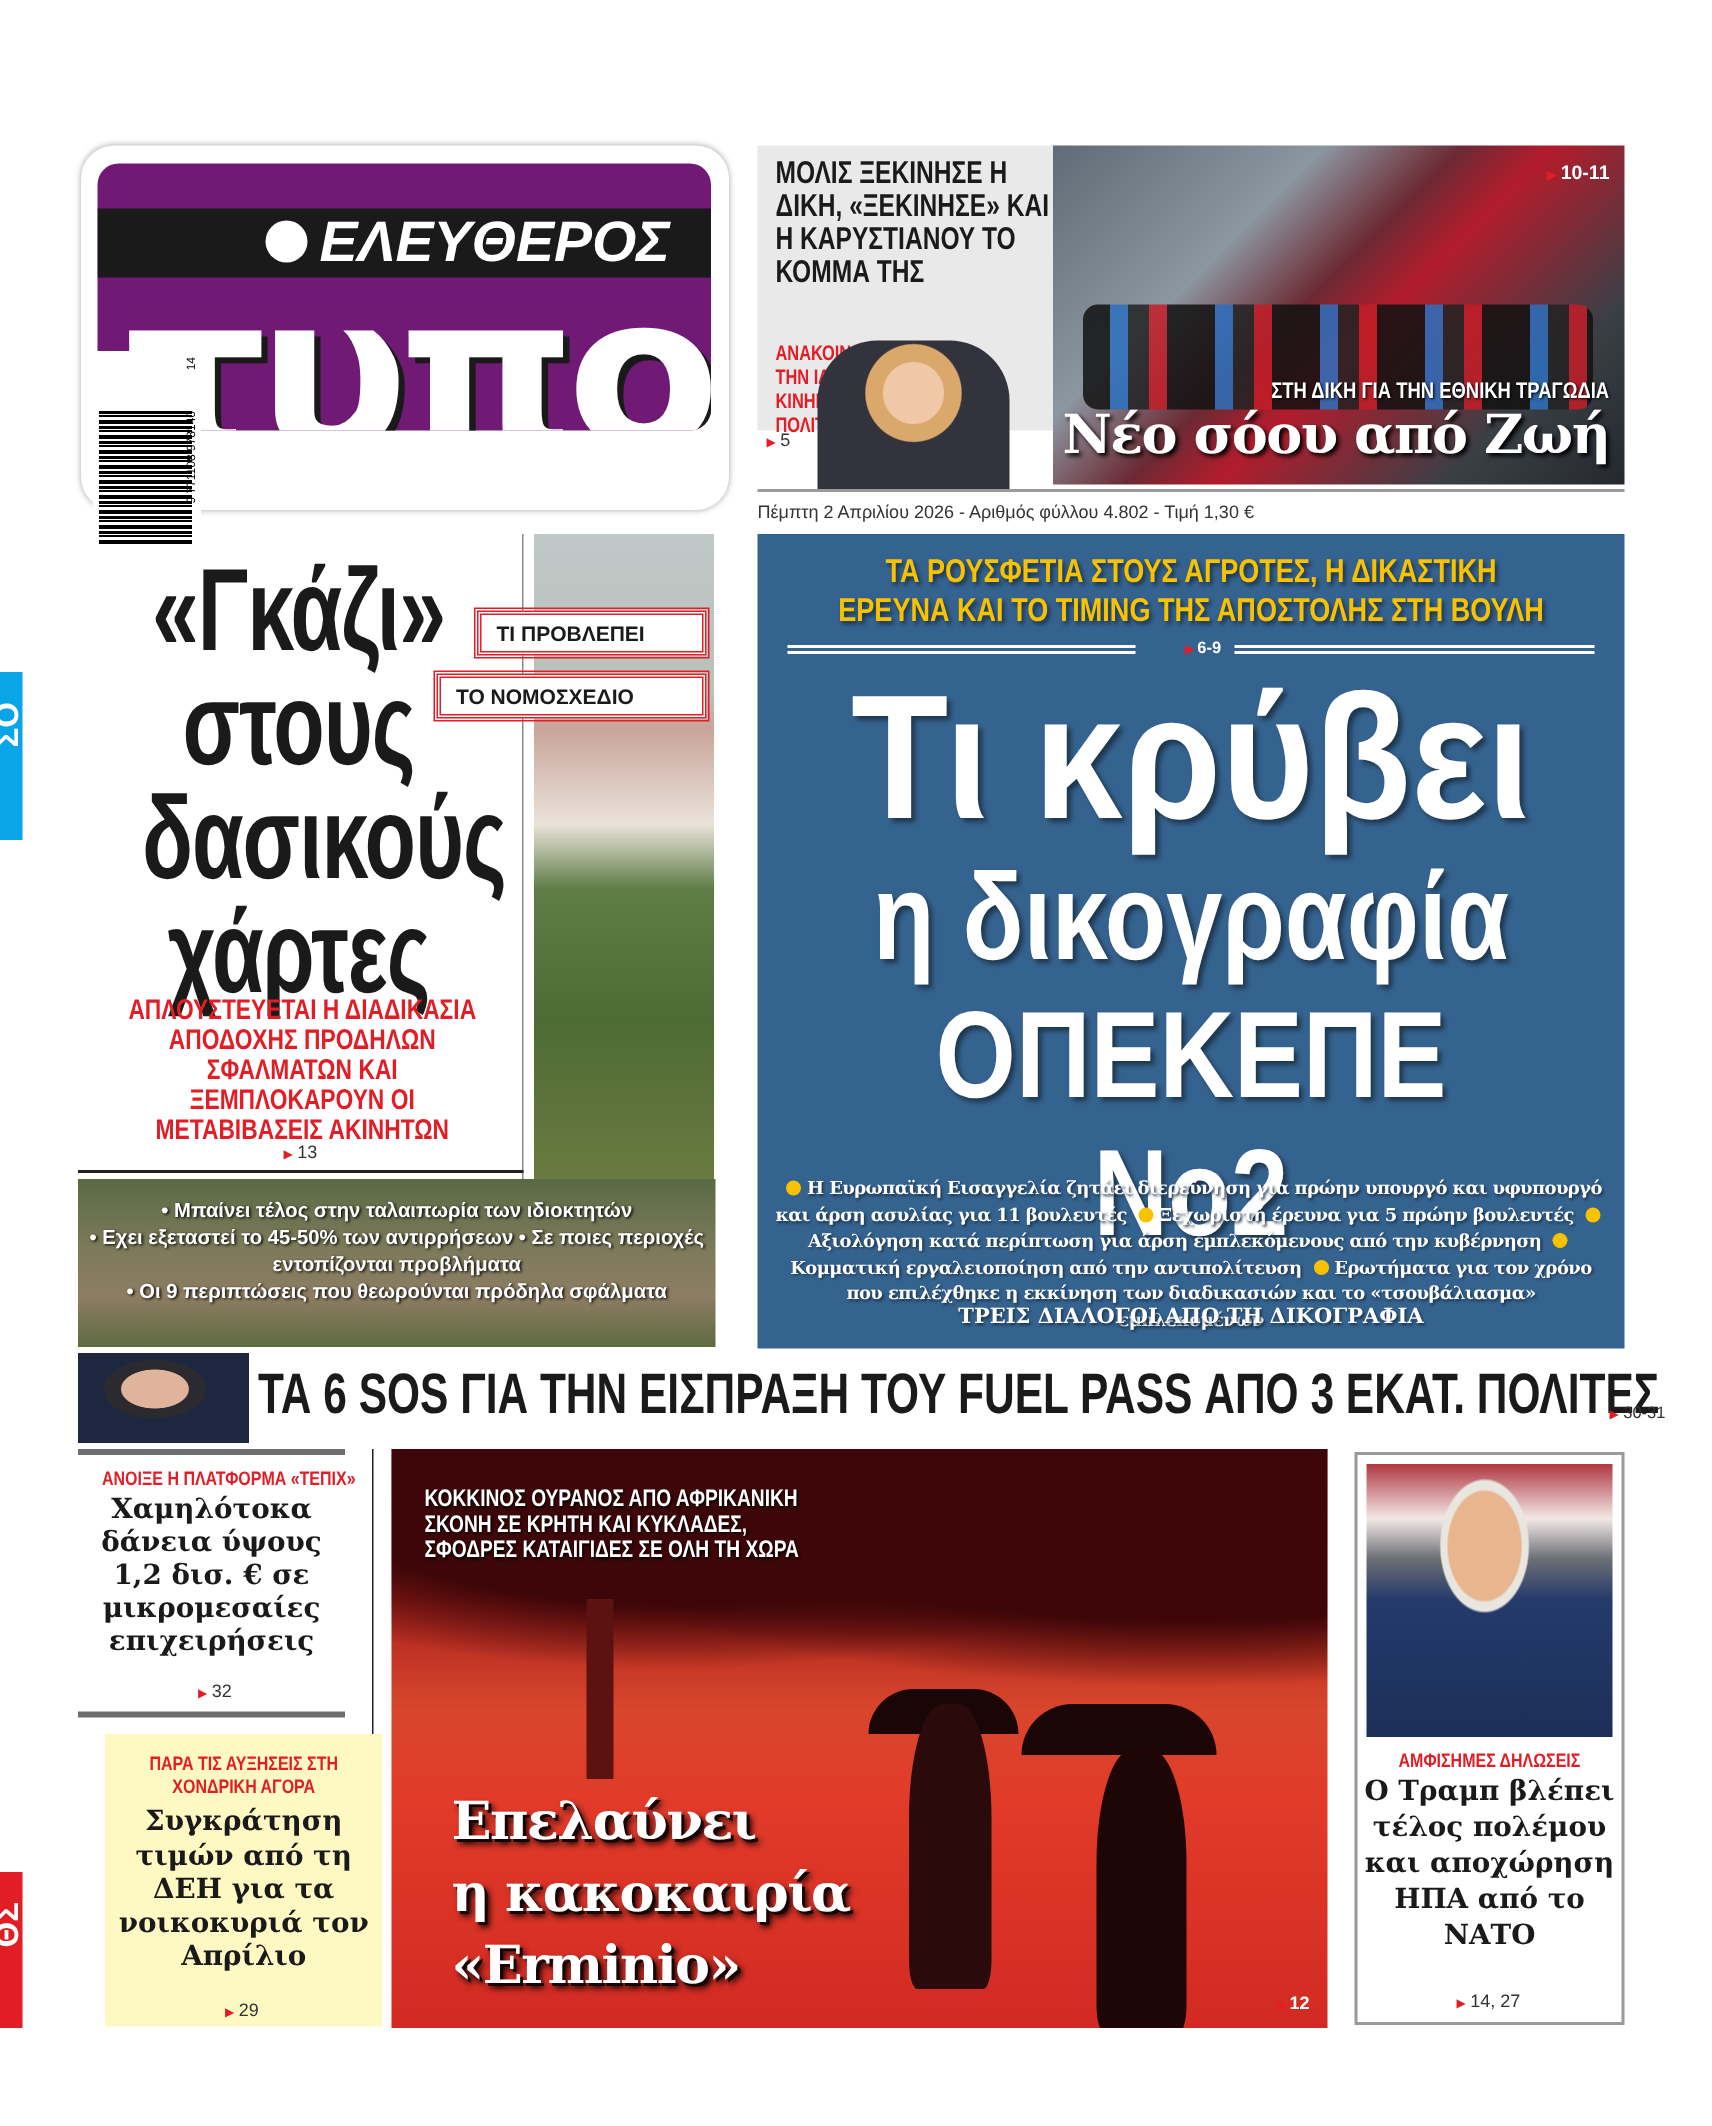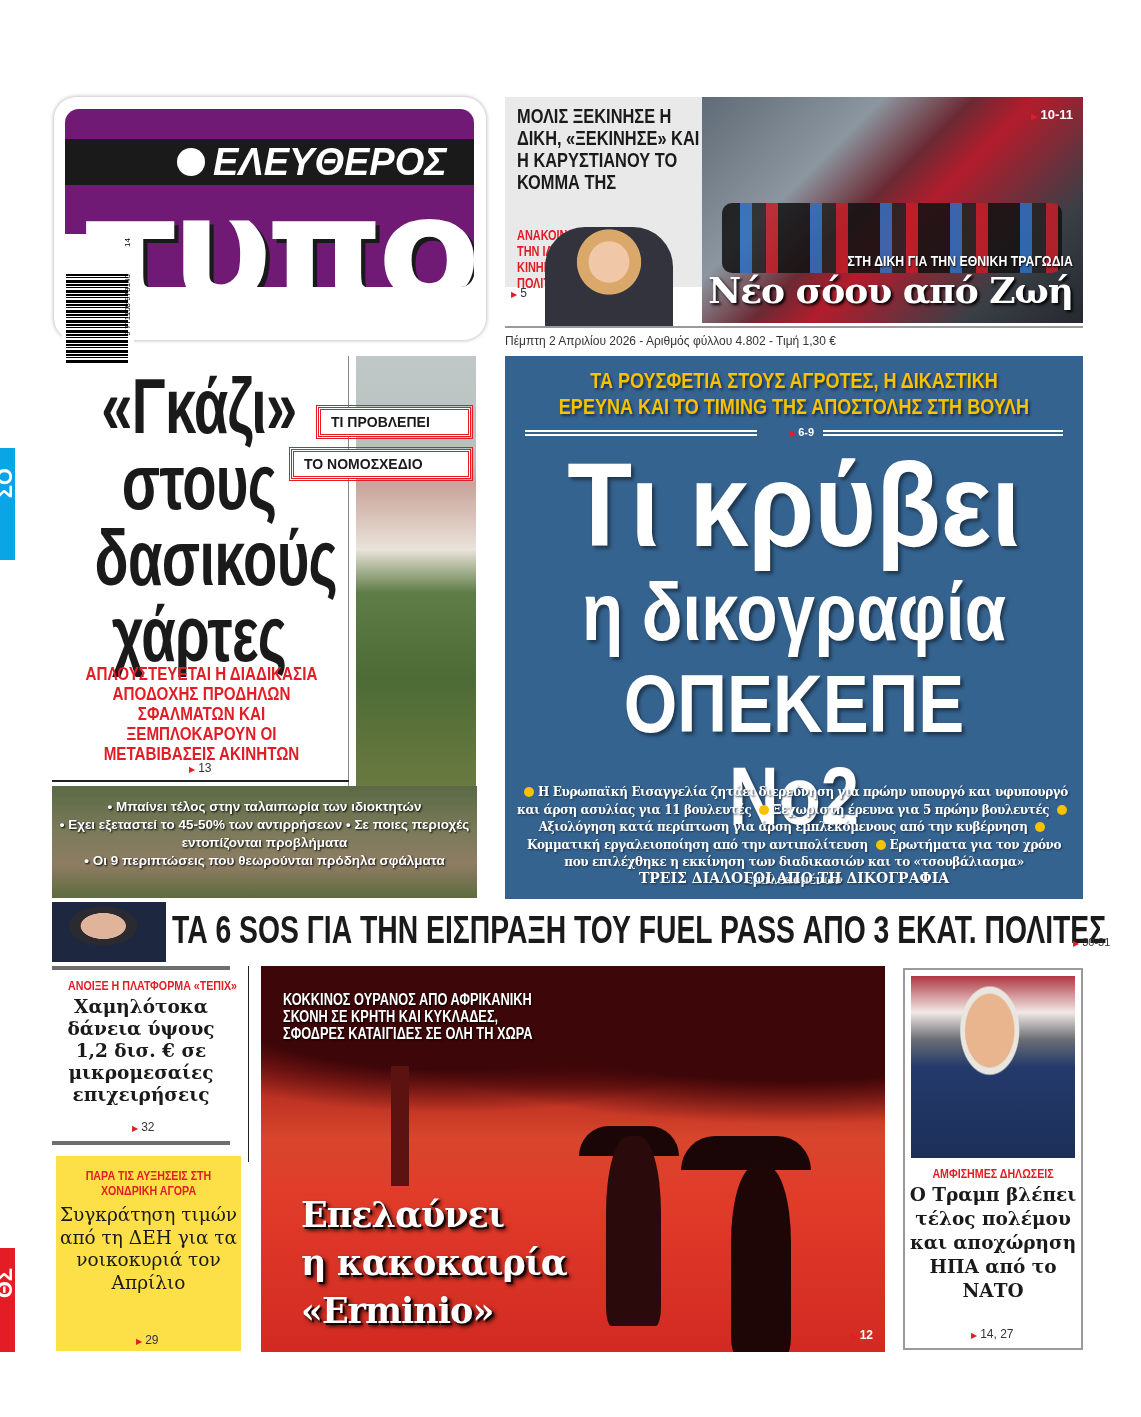--- a/index.html
+++ b/index.html
@@ -81,23 +81,23 @@
 
   
   .tepix { left: 52px; top: 966px; width: 178px; height: 180px; }
   .tepix .rule { position:absolute; left:0; width:178px; height: 4px; background:#6e6e6e; }
   .tepix .kicker { position:absolute; left: 0; top: 12px; width: 178px; text-align: center; color:#e21d25; font-weight:bold; font-size: 13px; transform: scaleX(0.82); transform-origin: center top; white-space: nowrap; }
   .tepix .title { position:absolute; left: 0; top: 30px; width: 178px; text-align:center; font-family: "DejaVu Serif", serif; font-weight:bold; font-size: 18.5px; line-height: 22px; color:#1a1a1a; }
   .tepix .pg { position:absolute; left: 80px; top: 154px; font-size: 12px; color:#333; }
   .col-rule { left: 248px; top: 966px; width: 1px; height: 196px; background: #222; }
 
   
-  .dei { left: 56px; top: 1156px; width: 185px; height: 195px; background: #fde047; }
+  .dei { left: 70px; top: 1156px; width: 185px; height: 195px; background: #fef9c3; }
   .dei .kicker { position:absolute; left: 0; top: 12px; width: 185px; text-align:center; color:#e21d25; font-weight:bold; font-size: 13px; line-height: 15px; transform: scaleX(0.82); transform-origin: center top; }
-  .dei .title { position:absolute; left: 0; top: 48px; width: 185px; text-align:center; font-family: "DejaVu Serif", serif; font-weight:normal; font-size: 18.5px; line-height: 22.5px; color:#1a1a1a; }
+  .dei .title { position:absolute; left: 0; top: 48px; width: 185px; text-align:center; font-family: "DejaVu Serif", serif; font-weight:bold; font-size: 18.5px; line-height: 22.5px; color:#1a1a1a; }
   .dei .pg { position:absolute; left: 80px; top: 177px; font-size: 12px; color:#333; }
 
   
   .storm { left: 261px; top: 966px; width: 624px; height: 386px; background: linear-gradient(180deg, #6b0f10 0%, #a7211d 25%, #d8462c 45%, #e13b2a 60%, #d22a22 100%); overflow:hidden; }
   .storm .tree { position:absolute; left: 0; top: 0; width: 624px; height: 170px; background: radial-gradient(ellipse at 30% 10%, #3d0608 0 40%, transparent 60%), radial-gradient(ellipse at 85% 10%, #3d0608 0 45%, transparent 65%); }
   .storm .trunk { position:absolute; left: 130px; top: 100px; width: 18px; height: 120px; background:#5b1210; }
   .storm .person1 { position:absolute; left: 345px; top: 170px; width: 55px; height: 190px; background: #2a0a0a; border-radius: 40% 40% 10% 10%; }
   .storm .umb1 { position:absolute; left: 318px; top: 160px; width: 100px; height: 30px; background:#1a0606; border-radius: 50px 50px 0 0; }
   .storm .person2 { position:absolute; left: 470px; top: 200px; width: 60px; height: 190px; background: #1e0606; border-radius: 40% 40% 10% 10%; }
   .storm .umb2 { position:absolute; left: 420px; top: 170px; width: 130px; height: 34px; background:#1a0606; border-radius: 70px 70px 0 0; }

